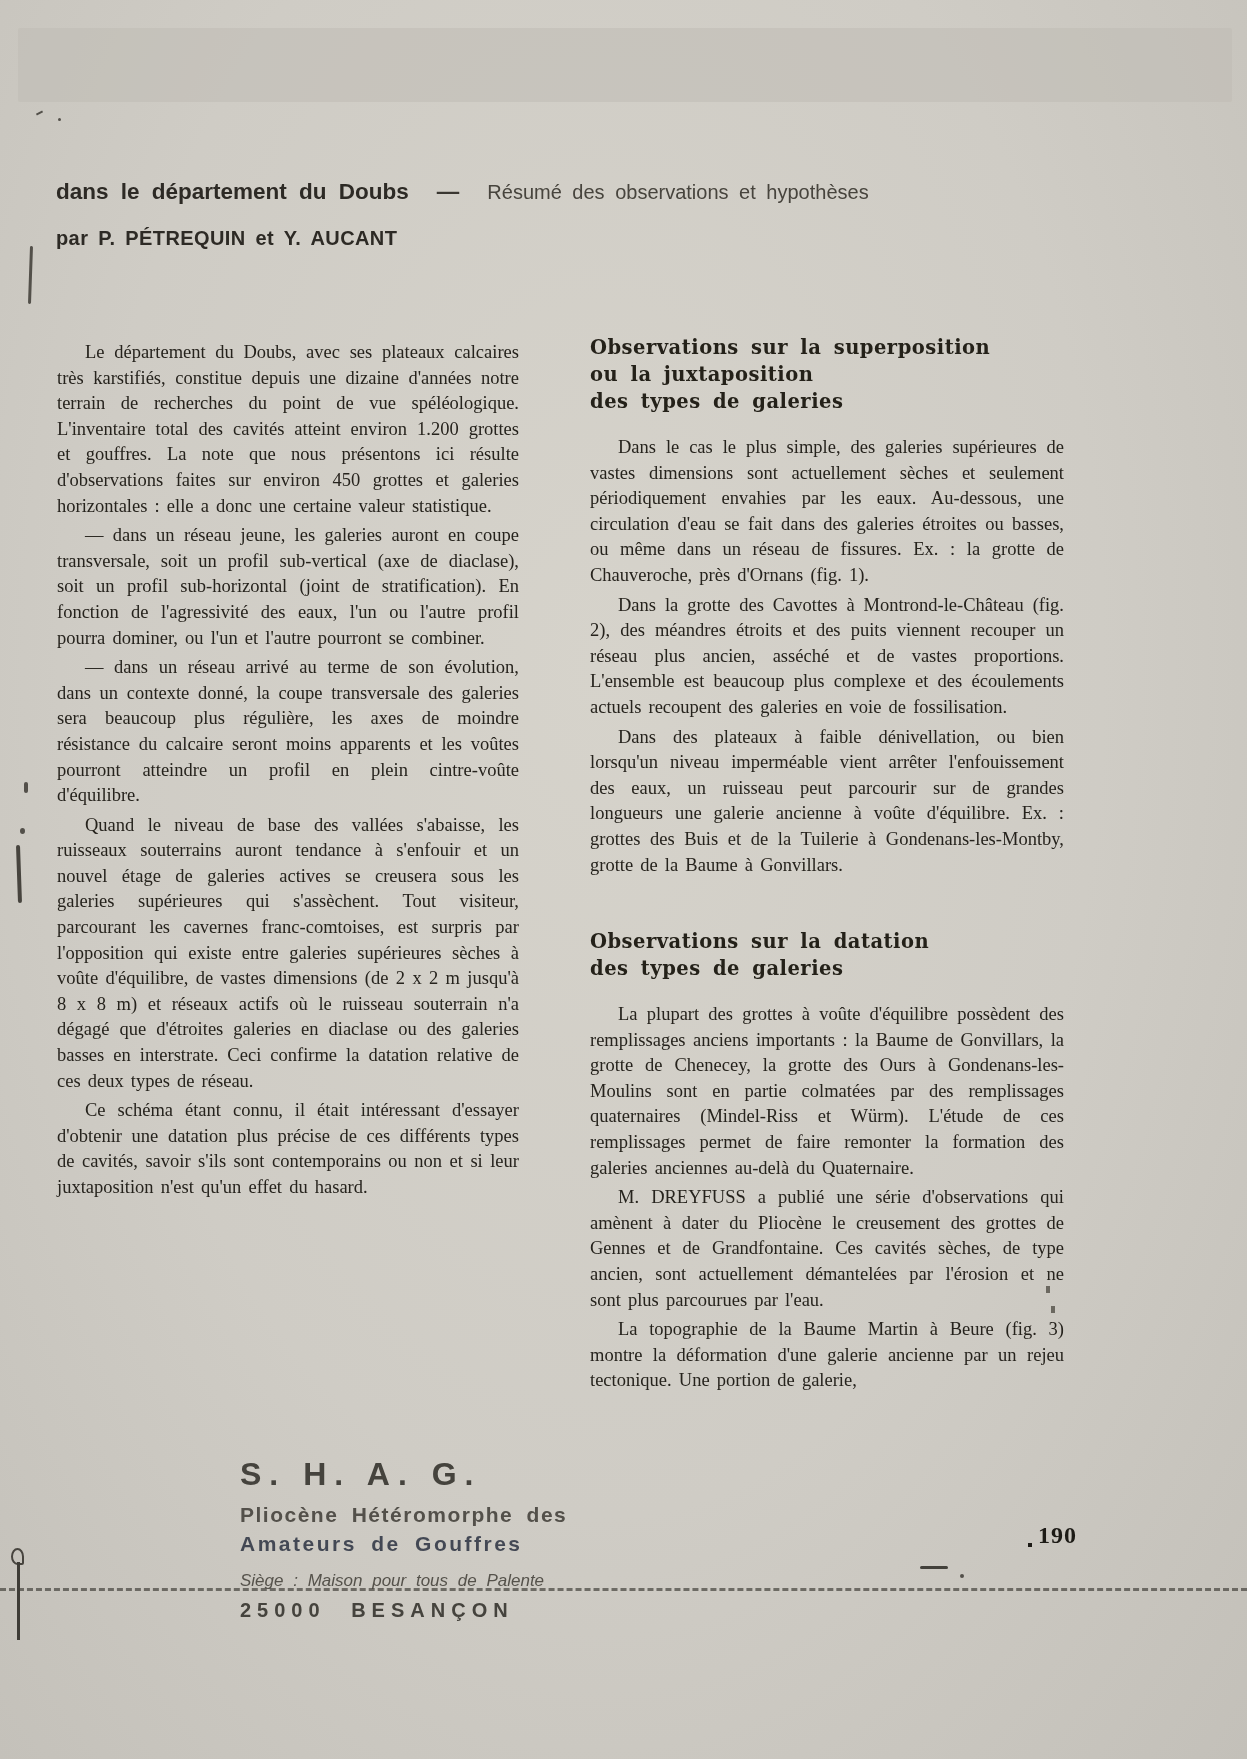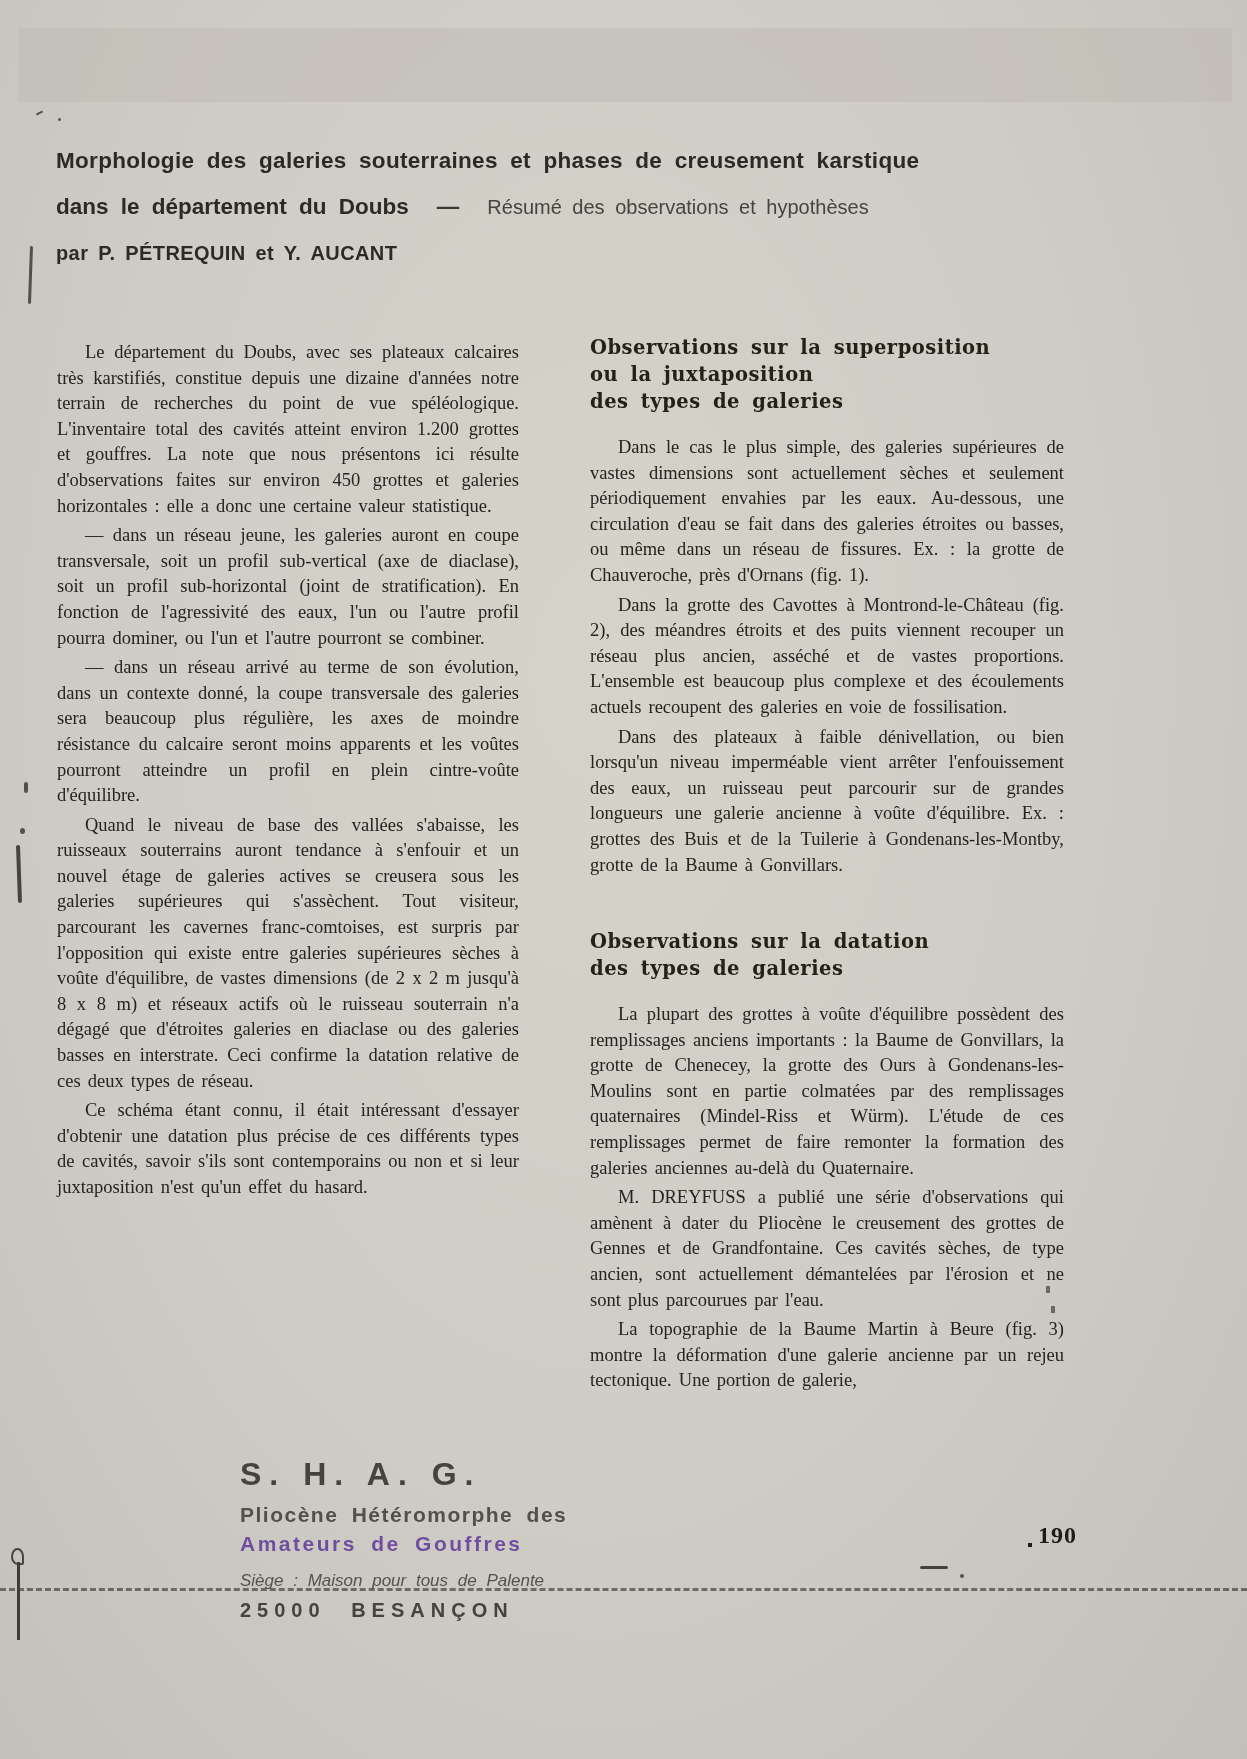--- a/index.html
+++ b/index.html
@@ -13,21 +13,21 @@
     position:absolute;left:18px;top:28px;width:1214px;height:74px;
     background:#bfbcb5;opacity:.55;border-radius:2px;
   }
   
   .header{position:absolute;left:56px;top:148px;width:1100px;}
   .title-line1{
     font-family:"Liberation Sans", sans-serif;font-weight:bold;
     font-size:22.5px;letter-spacing:.3px;word-spacing:6px;color:#2d2a25;
   }
   .title-line2{
-    margin-top:20px;font-family:"Liberation Sans", sans-serif;
+    margin-top:31px;font-family:"Liberation Sans", sans-serif;
     font-size:22.5px;color:#2d2a25;
   }
   .title-line2 .t2-bold{font-weight:bold;word-spacing:6px;}
   .title-line2 .t2-dash{margin:0 28px;font-weight:bold;color:#3a3731;}
   .title-line2 .t2-sub{font-weight:normal;font-size:20px;color:#47443d;word-spacing:5px;}
   .byline{
     margin-top:22px;font-family:"Liberation Sans", sans-serif;font-weight:bold;
     font-size:20px;letter-spacing:.4px;word-spacing:4px;color:#2d2a25;
   }
   
@@ -43,21 +43,21 @@
     line-height:27px;letter-spacing:.5px;word-spacing:5px;color:#242119;
     white-space:pre-line;margin:0 0 20px 0;
   }
   .section-2{margin-top:50px;}
   
   .footer-center{position:absolute;left:240px;top:1417px;width:420px;text-align:left;
     font-family:"Liberation Sans", sans-serif;color:#46443e;margin-top:39px;}
   .shag{font-weight:bold;font-size:32px;letter-spacing:8px;color:#45433d;}
   .org1{margin-top:10px;font-weight:bold;font-size:21px;letter-spacing:1.5px;word-spacing:6px;color:#53504a;}
   .org2{margin-top:5px;font-weight:bold;font-size:21px;letter-spacing:2.5px;word-spacing:6px;
-    color:#4c1d95;opacity:.72;filter:blur(.3px);}
+    color:#0f172a;opacity:.72;filter:blur(.3px);}
   .addr1{margin-top:15px;font-size:17px;font-style:italic;word-spacing:5px;color:#55524b;}
   .addr2{margin-top:8px;font-weight:bold;font-size:20px;letter-spacing:6px;word-spacing:14px;color:#45433d;}
   .strike-line{
     position:absolute;left:0;top:1588px;width:1247px;height:0;
     border-top:3px dashed #45433d;opacity:.7;
   }
   .page-number{
     position:absolute;left:1038px;top:1522px;
     font-family:"Liberation Serif", serif;font-weight:bold;font-size:24px;
     letter-spacing:1px;color:#1d1b16;
@@ -77,21 +77,20 @@
   .art-speck-r1{left:1046px;top:1286px;width:4px;height:7px;background:#6b6860;}
   .art-speck-r2{left:1051px;top:1306px;width:4px;height:7px;background:#6b6860;}
   .art-dot-pn{left:1028px;top:1543px;width:4px;height:4px;background:#1d1b16;}
 </style>
 </head>
 <body>
 
 <div class="top-shade"></div>
 
 <header class="header">
-  <div class="title-line1">Morphologie des galeries souterraines et phases de creusement karstique</div>
   <div class="title-line2">
     <span class="t2-bold">dans le département du Doubs</span><span class="t2-dash">—</span><span class="t2-sub">Résumé des observations et hypothèses</span>
   </div>
   <div class="byline">par P. PÉTREQUIN et Y. AUCANT</div>
 </header>
 
 <main>
   <div class="col col-left">
     <p>Le département du Doubs, avec ses plateaux calcaires très karstifiés, constitue depuis une dizaine d'années notre terrain de recherches du point de vue spéléologique. L'inventaire total des cavités atteint environ 1.200 grottes et gouffres. La note que nous présentons ici résulte d'observations faites sur environ 450 grottes et galeries horizontales : elle a donc une certaine valeur statistique.</p>
     <p>— dans un réseau jeune, les galeries auront en coupe transversale, soit un profil sub-vertical (axe de diaclase), soit un profil sub-horizontal (joint de stratification). En fonction de l'agressivité des eaux, l'un ou l'autre profil pourra dominer, ou l'un et l'autre pourront se combiner.</p>

